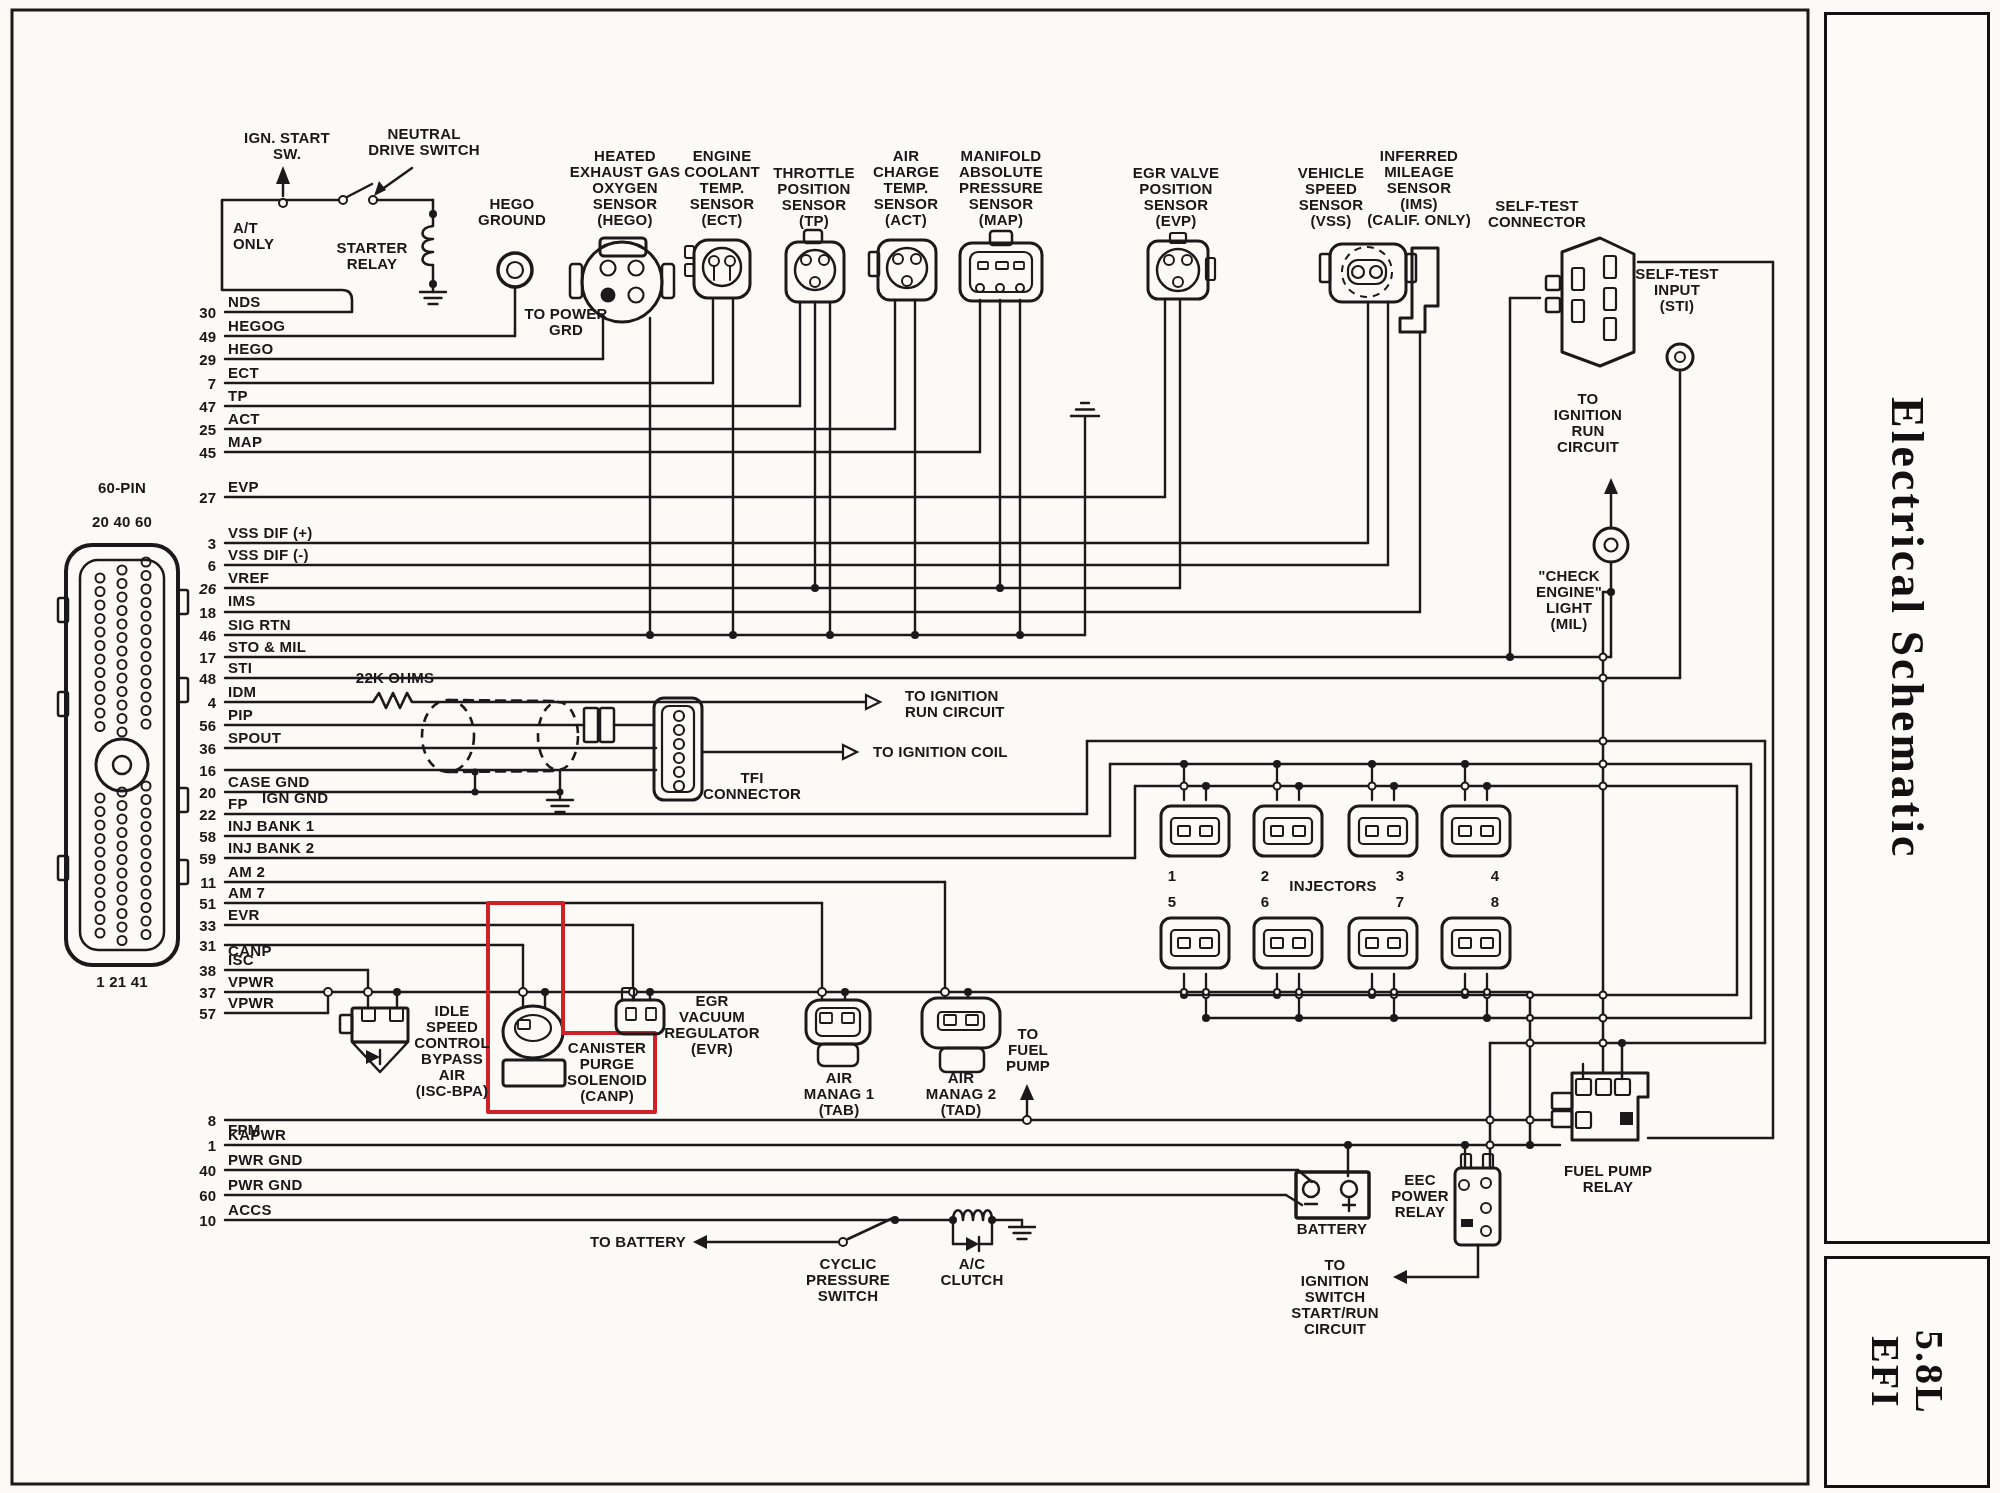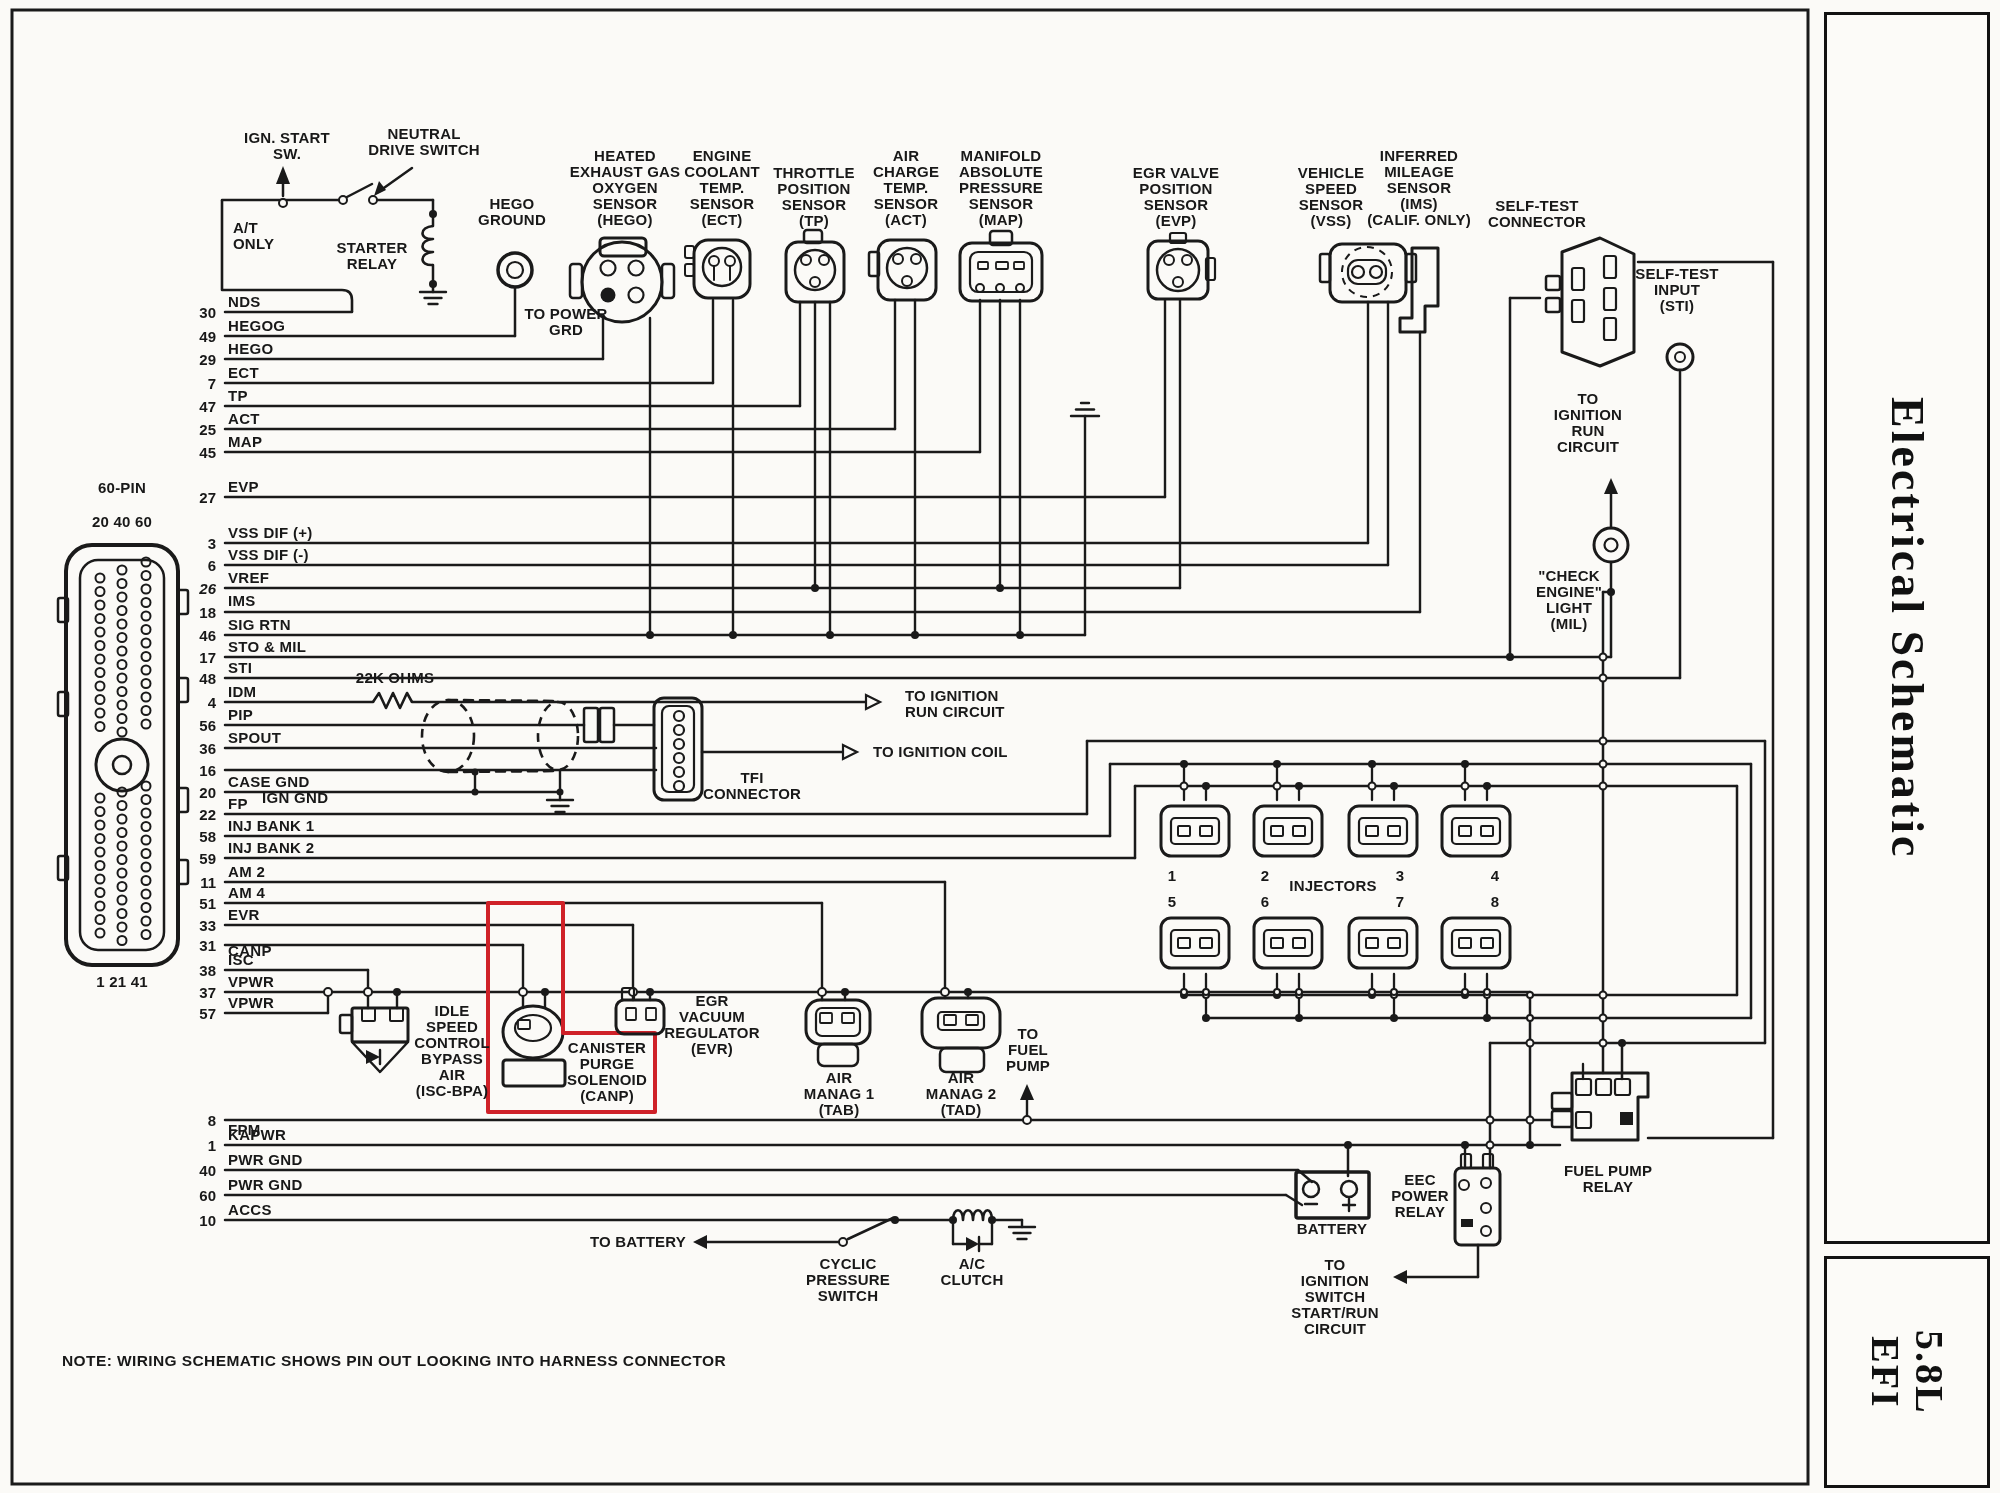--- a/index.html
+++ b/index.html
@@ -631,21 +631,20 @@
 POWER
 RELAY</div>
   <div class="lbl" style="left:1608px;top:1163px">FUEL PUMP
 RELAY</div>
   <div class="lbl" style="left:1335px;top:1257px">TO
 IGNITION
 SWITCH
 START/RUN
 CIRCUIT</div>
 
-  <div class="note" style="left:62px;top:1352px">NOTE: WIRING SCHEMATIC SHOWS PIN OUT LOOKING INTO HARNESS CONNECTOR</div>
 
   <div class="sidebox" id="side-title">
     <div class="vtext">Electrical Schematic</div>
   </div>
   <div class="sidebox" id="side-vol">
     <div class="vtext">5.8L
 EFI</div>
   </div>
 <div class="pin-num" style="left: 186px; top: 304px;">30</div>
     <div class="pin-lbl" style="left: 228px; top: 293px;">NDS</div>
@@ -689,21 +688,21 @@
     <div class="pin-lbl" style="left: 228px; top: 773px;">CASE GND</div>
     <div class="pin-num" style="left: 186px; top: 806px;">22</div>
     <div class="pin-lbl" style="left: 228px; top: 795px;">FP</div>
     <div class="pin-num" style="left: 186px; top: 828px;">58</div>
     <div class="pin-lbl" style="left: 228px; top: 817px;">INJ BANK 1</div>
     <div class="pin-num" style="left: 186px; top: 850px;">59</div>
     <div class="pin-lbl" style="left: 228px; top: 839px;">INJ BANK 2</div>
     <div class="pin-num" style="left: 186px; top: 874px;">11</div>
     <div class="pin-lbl" style="left: 228px; top: 863px;">AM 2</div>
     <div class="pin-num" style="left: 186px; top: 895px;">51</div>
-    <div class="pin-lbl" style="left: 228px; top: 884px;">AM 4</div>
+    <div class="pin-lbl" style="left: 228px; top: 884px;">AM 7</div>
     <div class="pin-num" style="left: 186px; top: 917px;">33</div>
     <div class="pin-lbl" style="left: 228px; top: 906px;">EVR</div>
     <div class="pin-num" style="left: 186px; top: 937px;">31</div>
     <div class="pin-lbl" style="left: 228px; top: 926px; margin-top: 16px;">CANP</div>
     <div class="pin-num" style="left: 186px; top: 962px;">38</div>
     <div class="pin-lbl" style="left: 228px; top: 951px;">ISC</div>
     <div class="pin-num" style="left: 186px; top: 984px;">37</div>
     <div class="pin-lbl" style="left: 228px; top: 973px;">VPWR</div>
     <div class="pin-num" style="left: 186px; top: 1005px;">57</div>
     <div class="pin-lbl" style="left: 228px; top: 994px;">VPWR</div>

